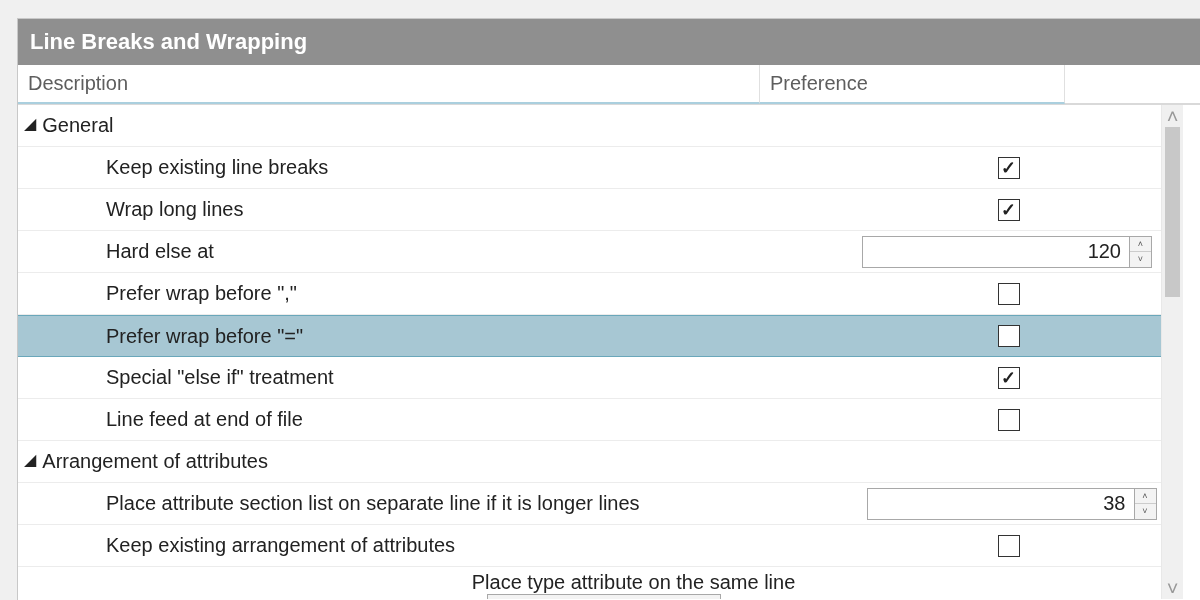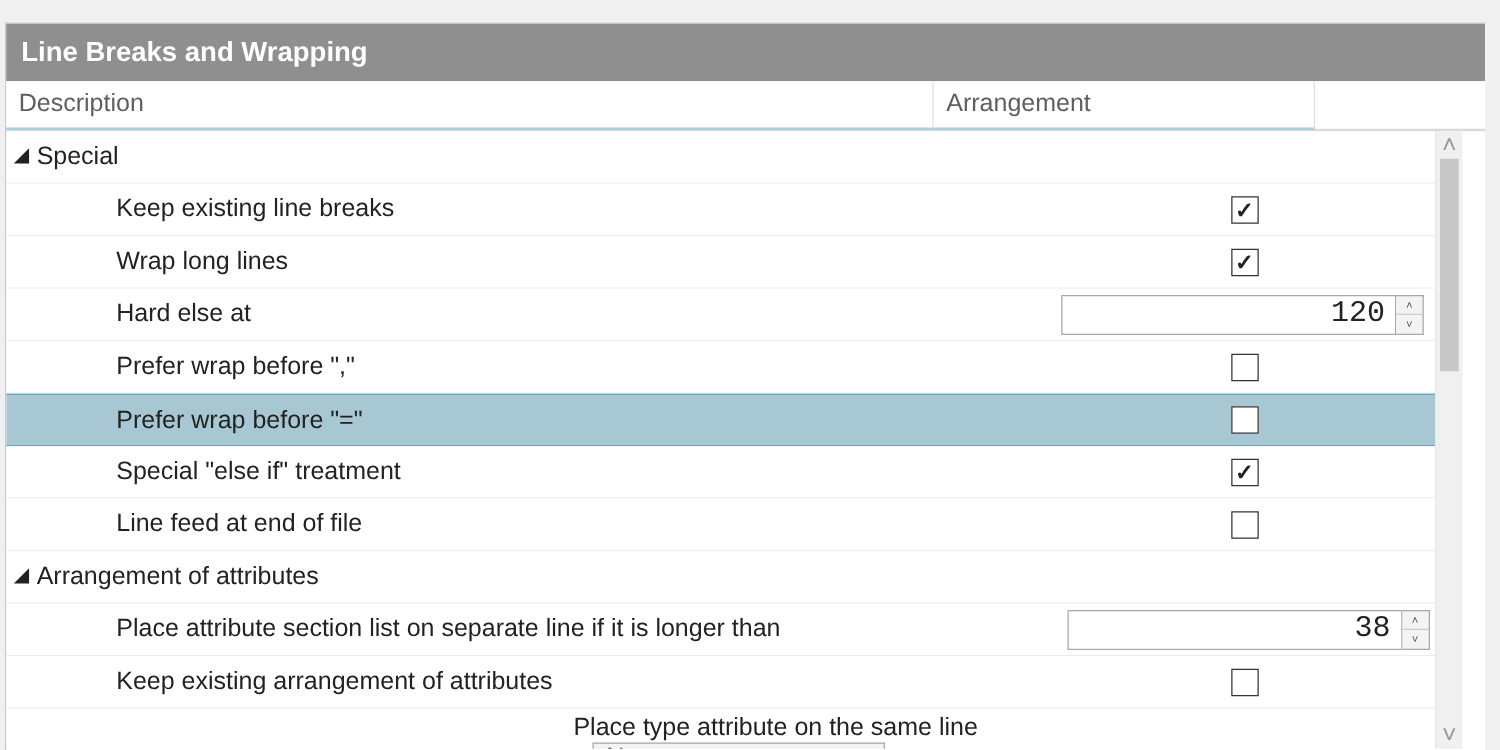--- a/index.html
+++ b/index.html
@@ -6,21 +6,21 @@
   html, body {
     width: 1200px; height: 600px;
     background: #f0f0f0;
     font-family: "Segoe UI", Arial, sans-serif;
     font-size: 20px;
     color: #222;
     overflow: hidden;
   }
   .panel {
     position: absolute;
-    left: 4px; top: 18px;
+    left: 17px; top: 18px;
     width: 1184px; height: 582px;
     background: #fff;
     border-left: 1px solid #c8c8c8;
     border-top: 1px solid #c8c8c8;
   }
   .title-bar {
     height: 46px;
     background: #8f8f8f;
     color: #fff;
     font-weight: 700;
@@ -117,22 +117,21 @@
     width: 290px; height: 32px;
     margin-left: 6px;
   }
   .num-field {
     flex: 1;
     border: 1px solid #a8a8a8;
     background: #fff;
     text-align: right;
     padding-right: 8px;
     display: flex; align-items: center; justify-content: flex-end;
-    font-size: 24px;
-    font-family: Liberation Mono, monospace;
+    font-size: 20px;
   }
   .stepper {
     width: 22px;
     display: flex; flex-direction: column;
     border: 1px solid #a8a8a8;
     border-left: none;
     background: #f3f3f3;
   }
   .stepper .up, .stepper .down {
     flex: 1;
@@ -162,30 +161,30 @@
 <body>
 
 <div class="panel">
 
   <div class="title-bar">
     <span>Line Breaks and Wrapping</span>
   </div>
 
   <div class="header-row">
     <div class="header-cell desc">Description</div>
-    <div class="header-cell pref">Arrangement</div>
+    <div class="header-cell pref">Preference</div>
     <div class="header-cell spacer"></div>
   </div>
 
   <div class="content-area">
     <div class="rows">
 
       <div class="row group-row">
         <span class="tri">◢</span>
-        <span class="label">Special</span>
+        <span class="label">General</span>
         <span class="fill"></span>
         <div class="pref-cell"></div>
       </div>
 
       <div class="row item-row">
         <span class="label">Keep existing line breaks</span>
         <span class="fill"></span>
         <div class="pref-cell">
           <div class="checkbox">
               <span>✓</span>
@@ -252,21 +251,21 @@
       </div>
 
       <div class="row group-row">
         <span class="tri">◢</span>
         <span class="label">Arrangement of attributes</span>
         <span class="fill"></span>
         <div class="pref-cell"></div>
       </div>
 
       <div class="row item-row">
-        <span class="label">Place attribute section list on separate line if it is longer than</span>
+        <span class="label">Place attribute section list on separate line if it is longer lines</span>
         <span class="fill"></span>
         <div class="pref-cell" style="justify-content:center;">
           <div class="num-input">
             <div class="num-field">38</div>
             <div class="stepper">
               <div class="up">˄</div>
               <div class="down">˅</div>
             </div>
           </div>
         </div>

